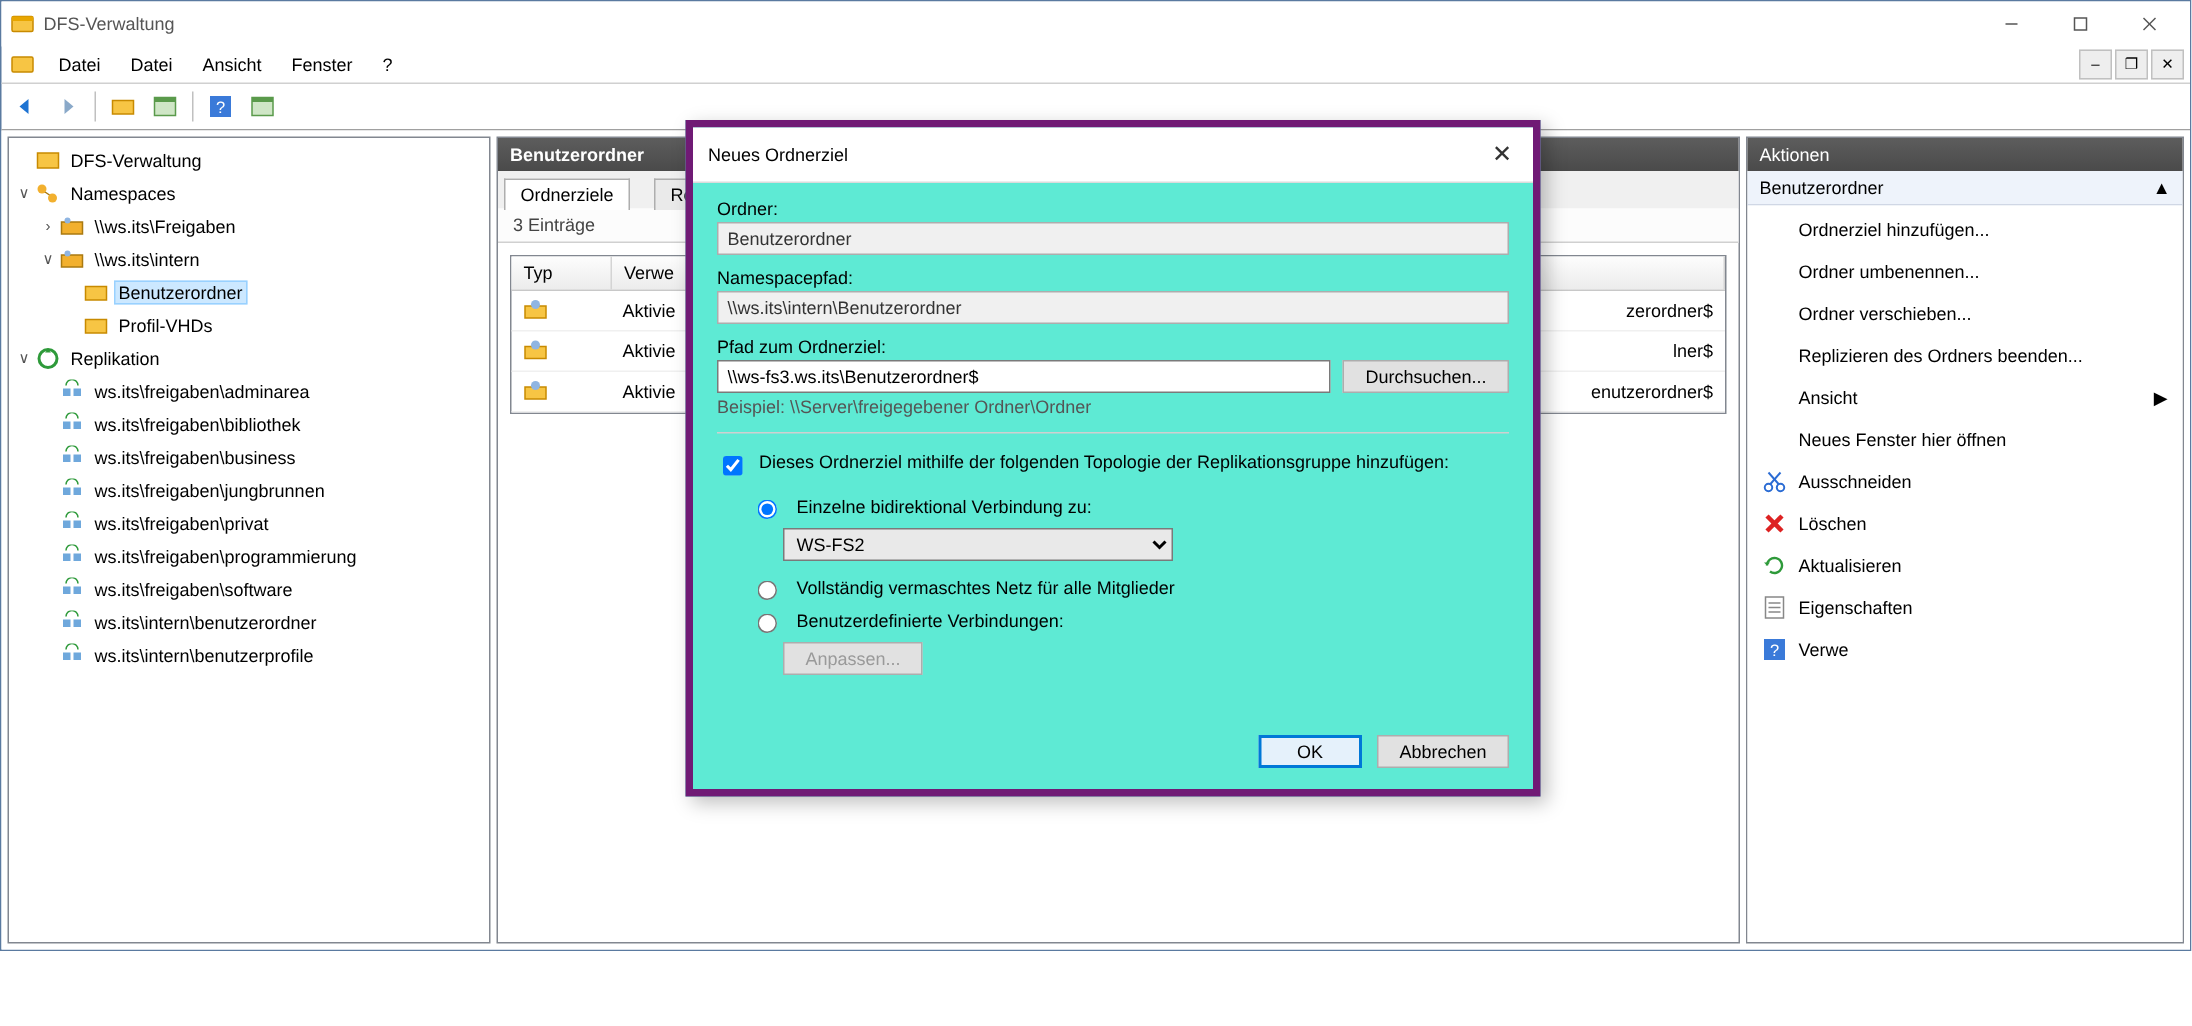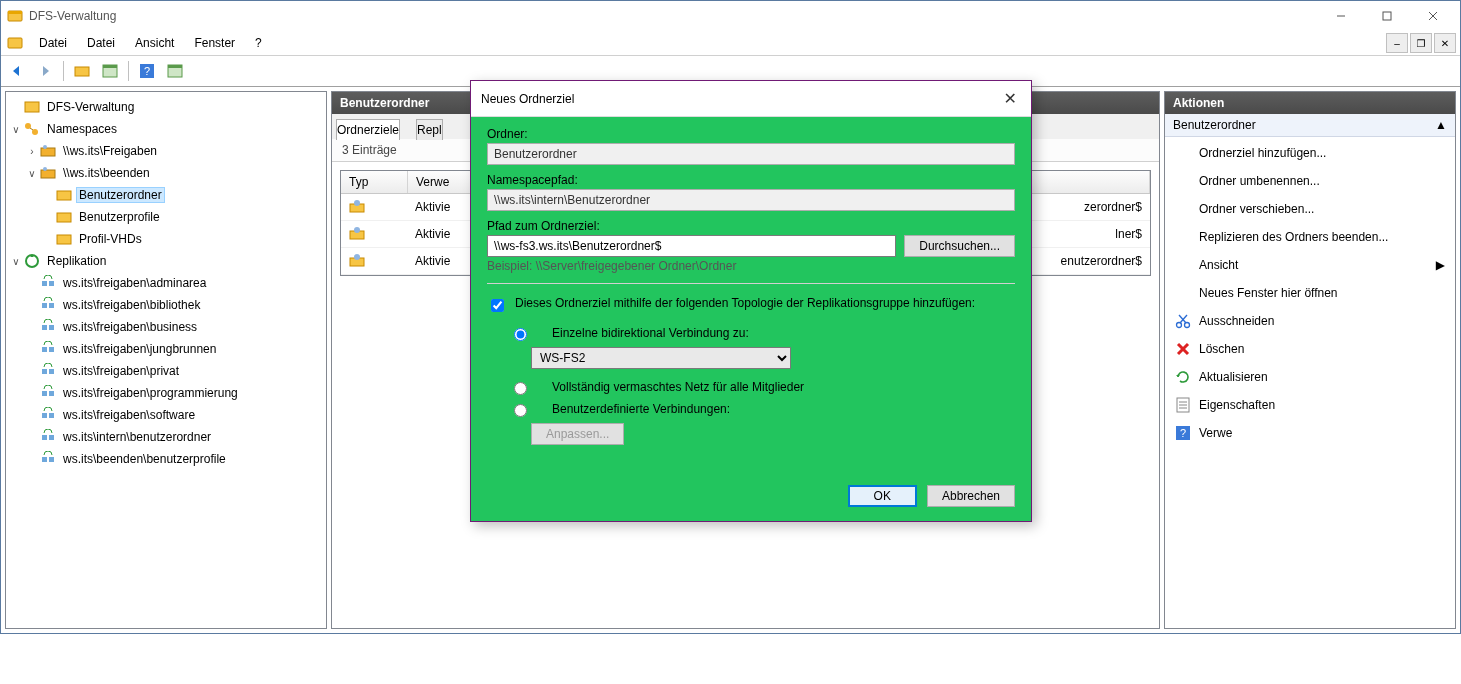--- a/index.html
+++ b/index.html
@@ -20,48 +20,48 @@
 .body{flex:1;display:flex;min-height:0;padding:4px;gap:4px;background:#fff}
 .tree{width:320px;border:1px solid #828790;background:#fff;overflow:auto;padding:4px 0}
 .tnode{display:flex;align-items:center;height:22px;padding-right:6px;white-space:nowrap}
 .tw{width:16px;text-align:center;color:#555;font-size:10px;user-select:none}
 .tico{width:16px;height:16px;margin-right:4px;flex-shrink:0}
 .tlabel{padding:1px 3px}
 .tnode.sel .tlabel{background:#cce8ff;border:1px solid #99d1ff;padding:0 2px}
 .center{flex:1;display:flex;flex-direction:column;min-width:0;border:1px solid #828790;position:relative}
 .centerhead{background:linear-gradient(#5d5d5d,#4a4a4a);color:#fff;padding:4px 8px;font-weight:bold}
 .tabs{display:flex;background:#f0f0f0;padding:4px 4px 0 4px}
-.tab{border:1px solid #aeaeae;border-bottom:none;background:#fff;padding:3px 0;margin-right:16px;position:relative;top:1px}
+.tab{border:1px solid #aeaeae;border-bottom:none;background:#fff;padding:3px 10px;margin-right:16px;position:relative;top:1px}
 .tab.inactive{background:#eaeaea}
 .subinfo{padding:4px 10px;color:#444;border-bottom:1px solid #d0d0d0;background:#fcfcfc}
 .table{margin:8px;border:1px solid #828790}
 .thead{display:flex;background:linear-gradient(#fdfdfd,#ececec);border-bottom:1px solid #c8c8c8}
 .th{padding:4px 8px;border-right:1px solid #d4d4d4}
 .trow{display:flex;align-items:center;border-bottom:1px solid #f0f0f0;height:26px}
 .td{padding:3px 8px;overflow:hidden;white-space:nowrap}
 .folderico{width:16px;height:16px;margin-right:4px;vertical-align:middle}
 .actions{width:290px;border:1px solid #828790;display:flex;flex-direction:column}
-.actionshead{background:linear-gradient(#5d5d5d,#4a4a4a);color:#fff;padding:4px 8px;font-weight:bold}
+.actionshead{background:linear-gradient(#5d5d5d,#4a4a4a);color:#fff;padding:4px 8px;font-weight:normal}
 .actiongroup{background:#eef3fb;padding:4px 8px;font-weight:normal;border-bottom:1px solid #d0d7e5;display:flex;justify-content:space-between;align-items:center}
 .actionlist{background:#fff;flex:1;padding:2px 0}
 .action{display:flex;align-items:center;height:28px;padding:0 10px;gap:8px}
 .action .aico{width:16px;height:16px;flex-shrink:0}
-.modal{position:absolute;left:138px;top:-12px;width:560px;background:#22c55e;border:1px solid #701a75;box-shadow:4px 4px 12px rgba(0,0,0,.25);z-index:10}
+.modal{position:absolute;left:125px;top:-12px;width:560px;background:#5eead4;border:5px solid #701a75;box-shadow:4px 4px 12px rgba(0,0,0,.25);z-index:10}
 .modal .mtitle{background:#fff;padding:8px 10px;display:flex;align-items:center;justify-content:space-between;border-bottom:1px solid #dcdcdc}
 .modal .mbody{padding:10px 16px 14px 16px}
 .fld{margin-bottom:8px}
 .fld label{display:block;margin-bottom:2px}
 .fld .ro{background:#f0f0f0;border:1px solid #adadad;padding:3px 6px;color:#333}
 .fld input[type=text]{width:100%;box-sizing:border-box;border:1px solid #7a7a7a;padding:3px 6px;font:inherit;background:#fff}
 .pathrow{display:flex;gap:8px;align-items:center}
 .pathrow input{flex:1}
 .btn{background:#e1e1e1;border:1px solid #adadad;padding:3px 14px;font:inherit}
 .btn.primary{border:2px solid #0078d7;background:#e5f1fb;padding:2px 24px}
 .chkrow{display:flex;gap:8px;align-items:flex-start;margin-top:12px;margin-bottom:10px}
-.radio{display:flex;align-items:center;gap:22px;margin:6px 0 6px 22px}
+.radio{display:flex;align-items:center;gap:10px;margin:6px 0 6px 22px}
 select{font:inherit;padding:2px 4px;border:1px solid #7a7a7a;background:#e9e9e9}
 .btnrow{display:flex;justify-content:flex-end;gap:10px;margin-top:40px}
 .disabled{color:#9a9a9a}
 hr.sep{border:none;border-top:1px solid #d0d0d0;margin:10px 0}
 .hint{color:#555;margin-top:2px}
 </style>
 </head>
 <body>
 
 <div class="window">
@@ -170,33 +170,27 @@
             <circle cx="5" cy="4" r="2" fill="#8fb5e2"></circle>
           </svg>
         <span class="tlabel">\\ws.its\Freigaben</span>
       </div>
       <div class="tnode" style="padding-left:18px">
         <span class="tw">∨</span>
         <svg class="tico" viewBox="0 0 16 16">
             <rect x="1" y="5" width="14" height="8" fill="#f2b02e" stroke="#aa7a10"></rect>
             <circle cx="5" cy="4" r="2" fill="#8fb5e2"></circle>
           </svg>
-        <span class="tlabel">\\ws.its\beenden</span>
+        <span class="tlabel">\\ws.its\intern</span>
       </div>
       <div class="tnode sel" style="padding-left:50px">
         <svg class="tico" viewBox="0 0 16 16">
             <rect x="1" y="4" width="14" height="9" fill="#f7c544" stroke="#c88a00"></rect>
           </svg>
         <span class="tlabel">Benutzerordner</span>
-      </div>
-      <div class="tnode" style="padding-left:50px">
-        <svg class="tico" viewBox="0 0 16 16">
-            <rect x="1" y="4" width="14" height="9" fill="#f7c544" stroke="#c88a00"></rect>
-          </svg>
-        <span class="tlabel">Benutzerprofile</span>
       </div>
       <div class="tnode" style="padding-left:50px">
         <svg class="tico" viewBox="0 0 16 16">
             <rect x="1" y="4" width="14" height="9" fill="#f7c544" stroke="#c88a00"></rect>
           </svg>
         <span class="tlabel">Profil-VHDs</span>
       </div>
       <div class="tnode" style="padding-left:2px">
         <span class="tw">∨</span>
         <svg class="tico" viewBox="0 0 16 16">
@@ -268,21 +262,21 @@
             <path d="M4 4 a4 4 0 0 1 8 0" fill="none" stroke="#2e9a3a"></path>
           </svg>
           <span class="tlabel">ws.its\intern\benutzerordner</span>
         </div>
       <div class="tnode" style="padding-left:34px">
           <svg class="tico" viewBox="0 0 16 16">
             <rect x="2" y="6" width="5" height="5" fill="#6fa8dc"></rect>
             <rect x="9" y="6" width="5" height="5" fill="#6fa8dc"></rect>
             <path d="M4 4 a4 4 0 0 1 8 0" fill="none" stroke="#2e9a3a"></path>
           </svg>
-          <span class="tlabel">ws.its\beenden\benutzerprofile</span>
+          <span class="tlabel">ws.its\intern\benutzerprofile</span>
         </div>
     </div>
 
     <div class="center">
       <div class="centerhead">Benutzerordner</div>
       <div class="tabs">
         <div class="tab">Ordnerziele</div>
         <div class="tab inactive">Repl</div>
       </div>
       <div class="subinfo">3 Einträge</div>

